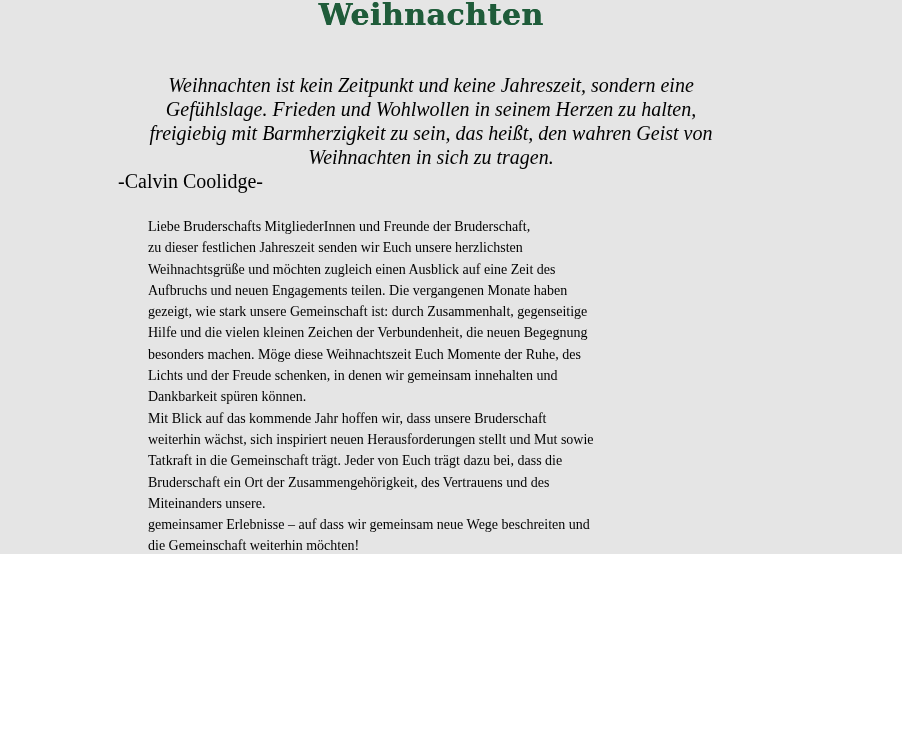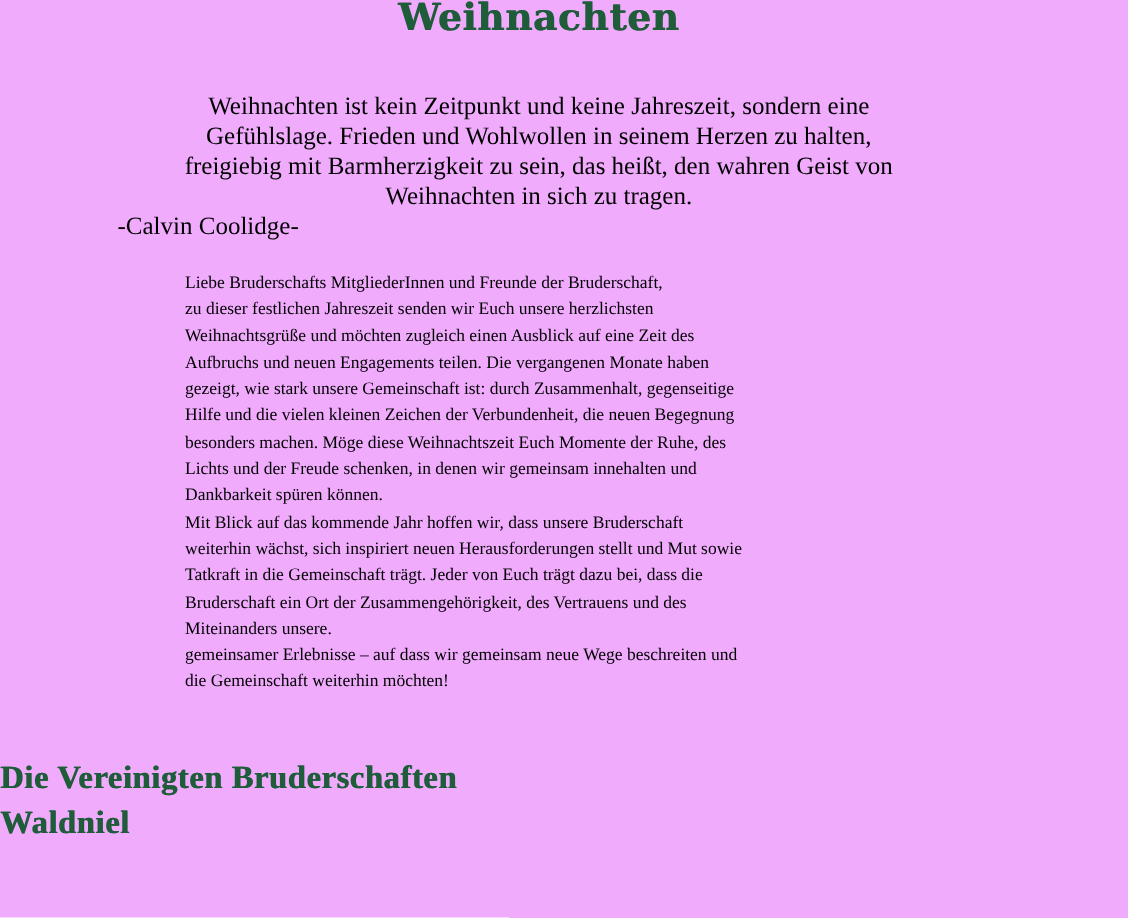--- a/index.html
+++ b/index.html
@@ -3,22 +3,22 @@
 <meta charset="utf-8">
 <style>
   html, body {
     margin: 0;
     padding: 0;
     background: #ffffff;
   }
   .page {
     position: relative;
     width: 902px;
-    height: 734px;
-    background: #f0abfc;
+    height: 554px;
+    background: #e5e5e5;
     overflow: hidden;
     font-family: "Liberation Serif", serif;
     color: #000000;
   }
   
   .blackletter {
     font-family: "DejaVu Serif", serif;
     font-weight: bold;
     color: #1f5c3a;
     text-shadow: 0.6px 0 0 currentColor;
@@ -37,24 +37,25 @@
     position: absolute;
     top: 73px;
     left: 0;
     width: 862px;
     text-align: center;
     font-size: 20px;
     line-height: 24px;
   }
   .quote-line {
     white-space: nowrap;
+    font-style: italic;
   }
   .quote-attribution {
     text-align: left;
-    padding-left: 94px;
+    padding-left: 118px;
     white-space: nowrap;
   }
   .letter-body {
     position: absolute;
     top: 216px;
     left: 148px;
     width: 700px;
     font-size: 14px;
     line-height: 21.3px;
     text-align: left;

